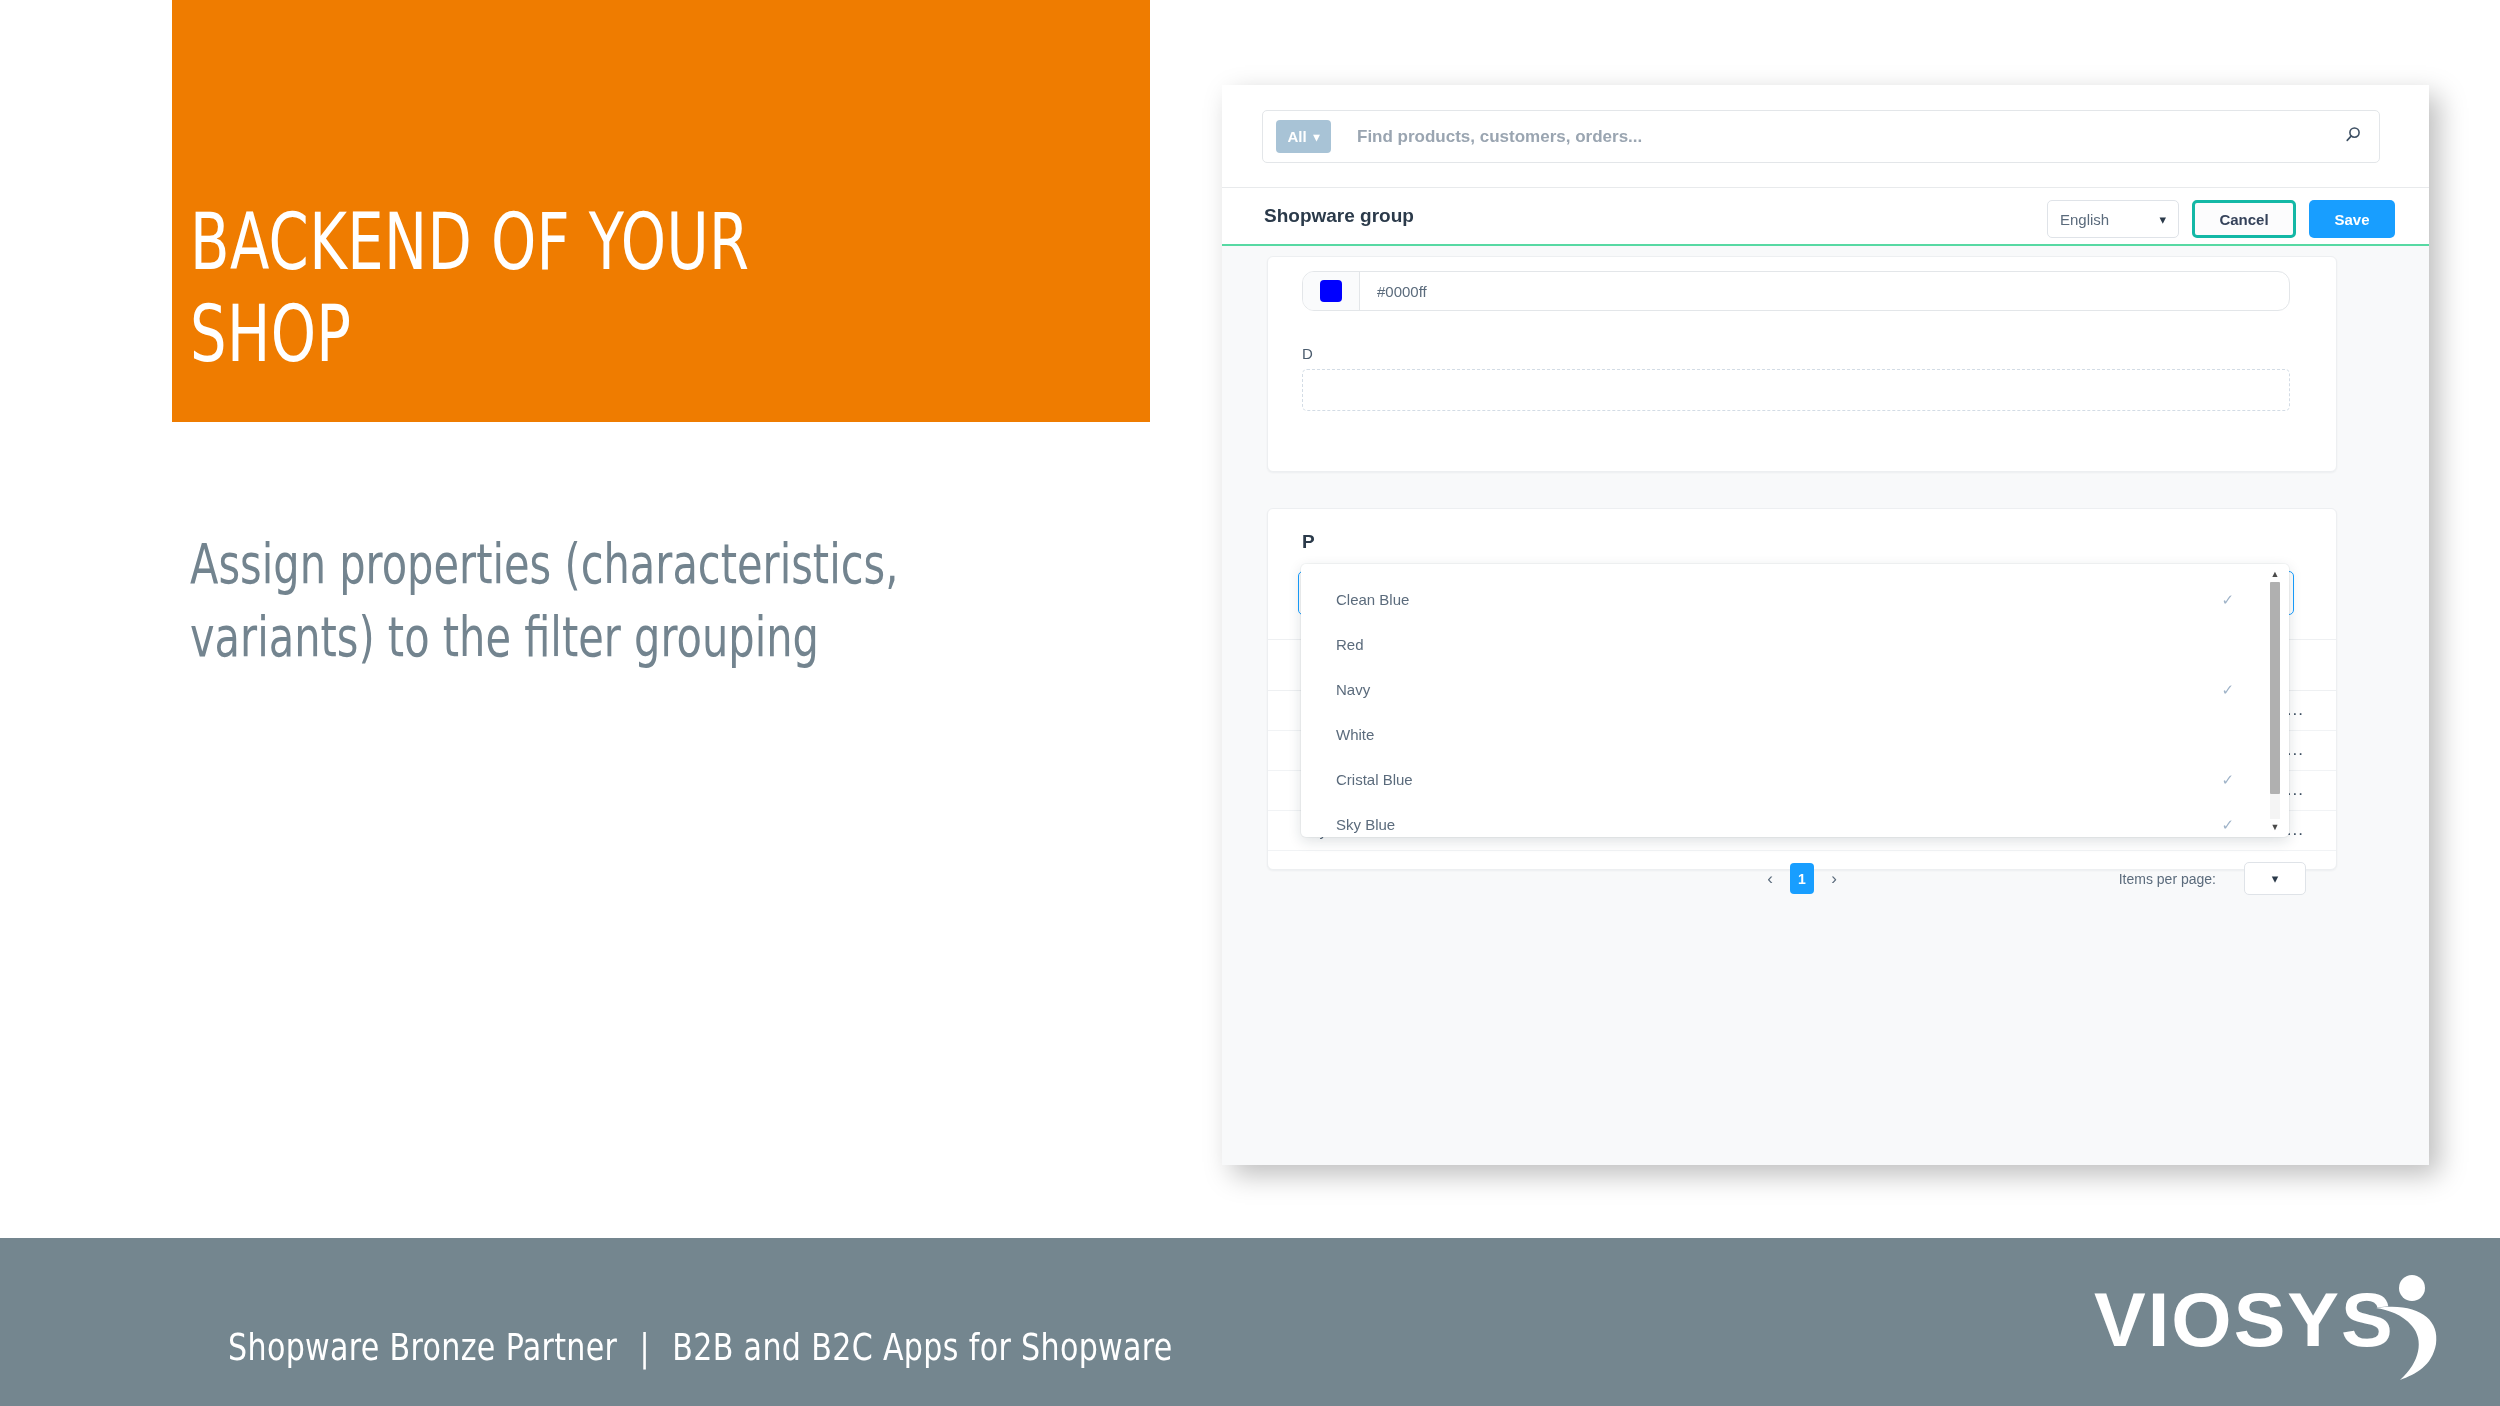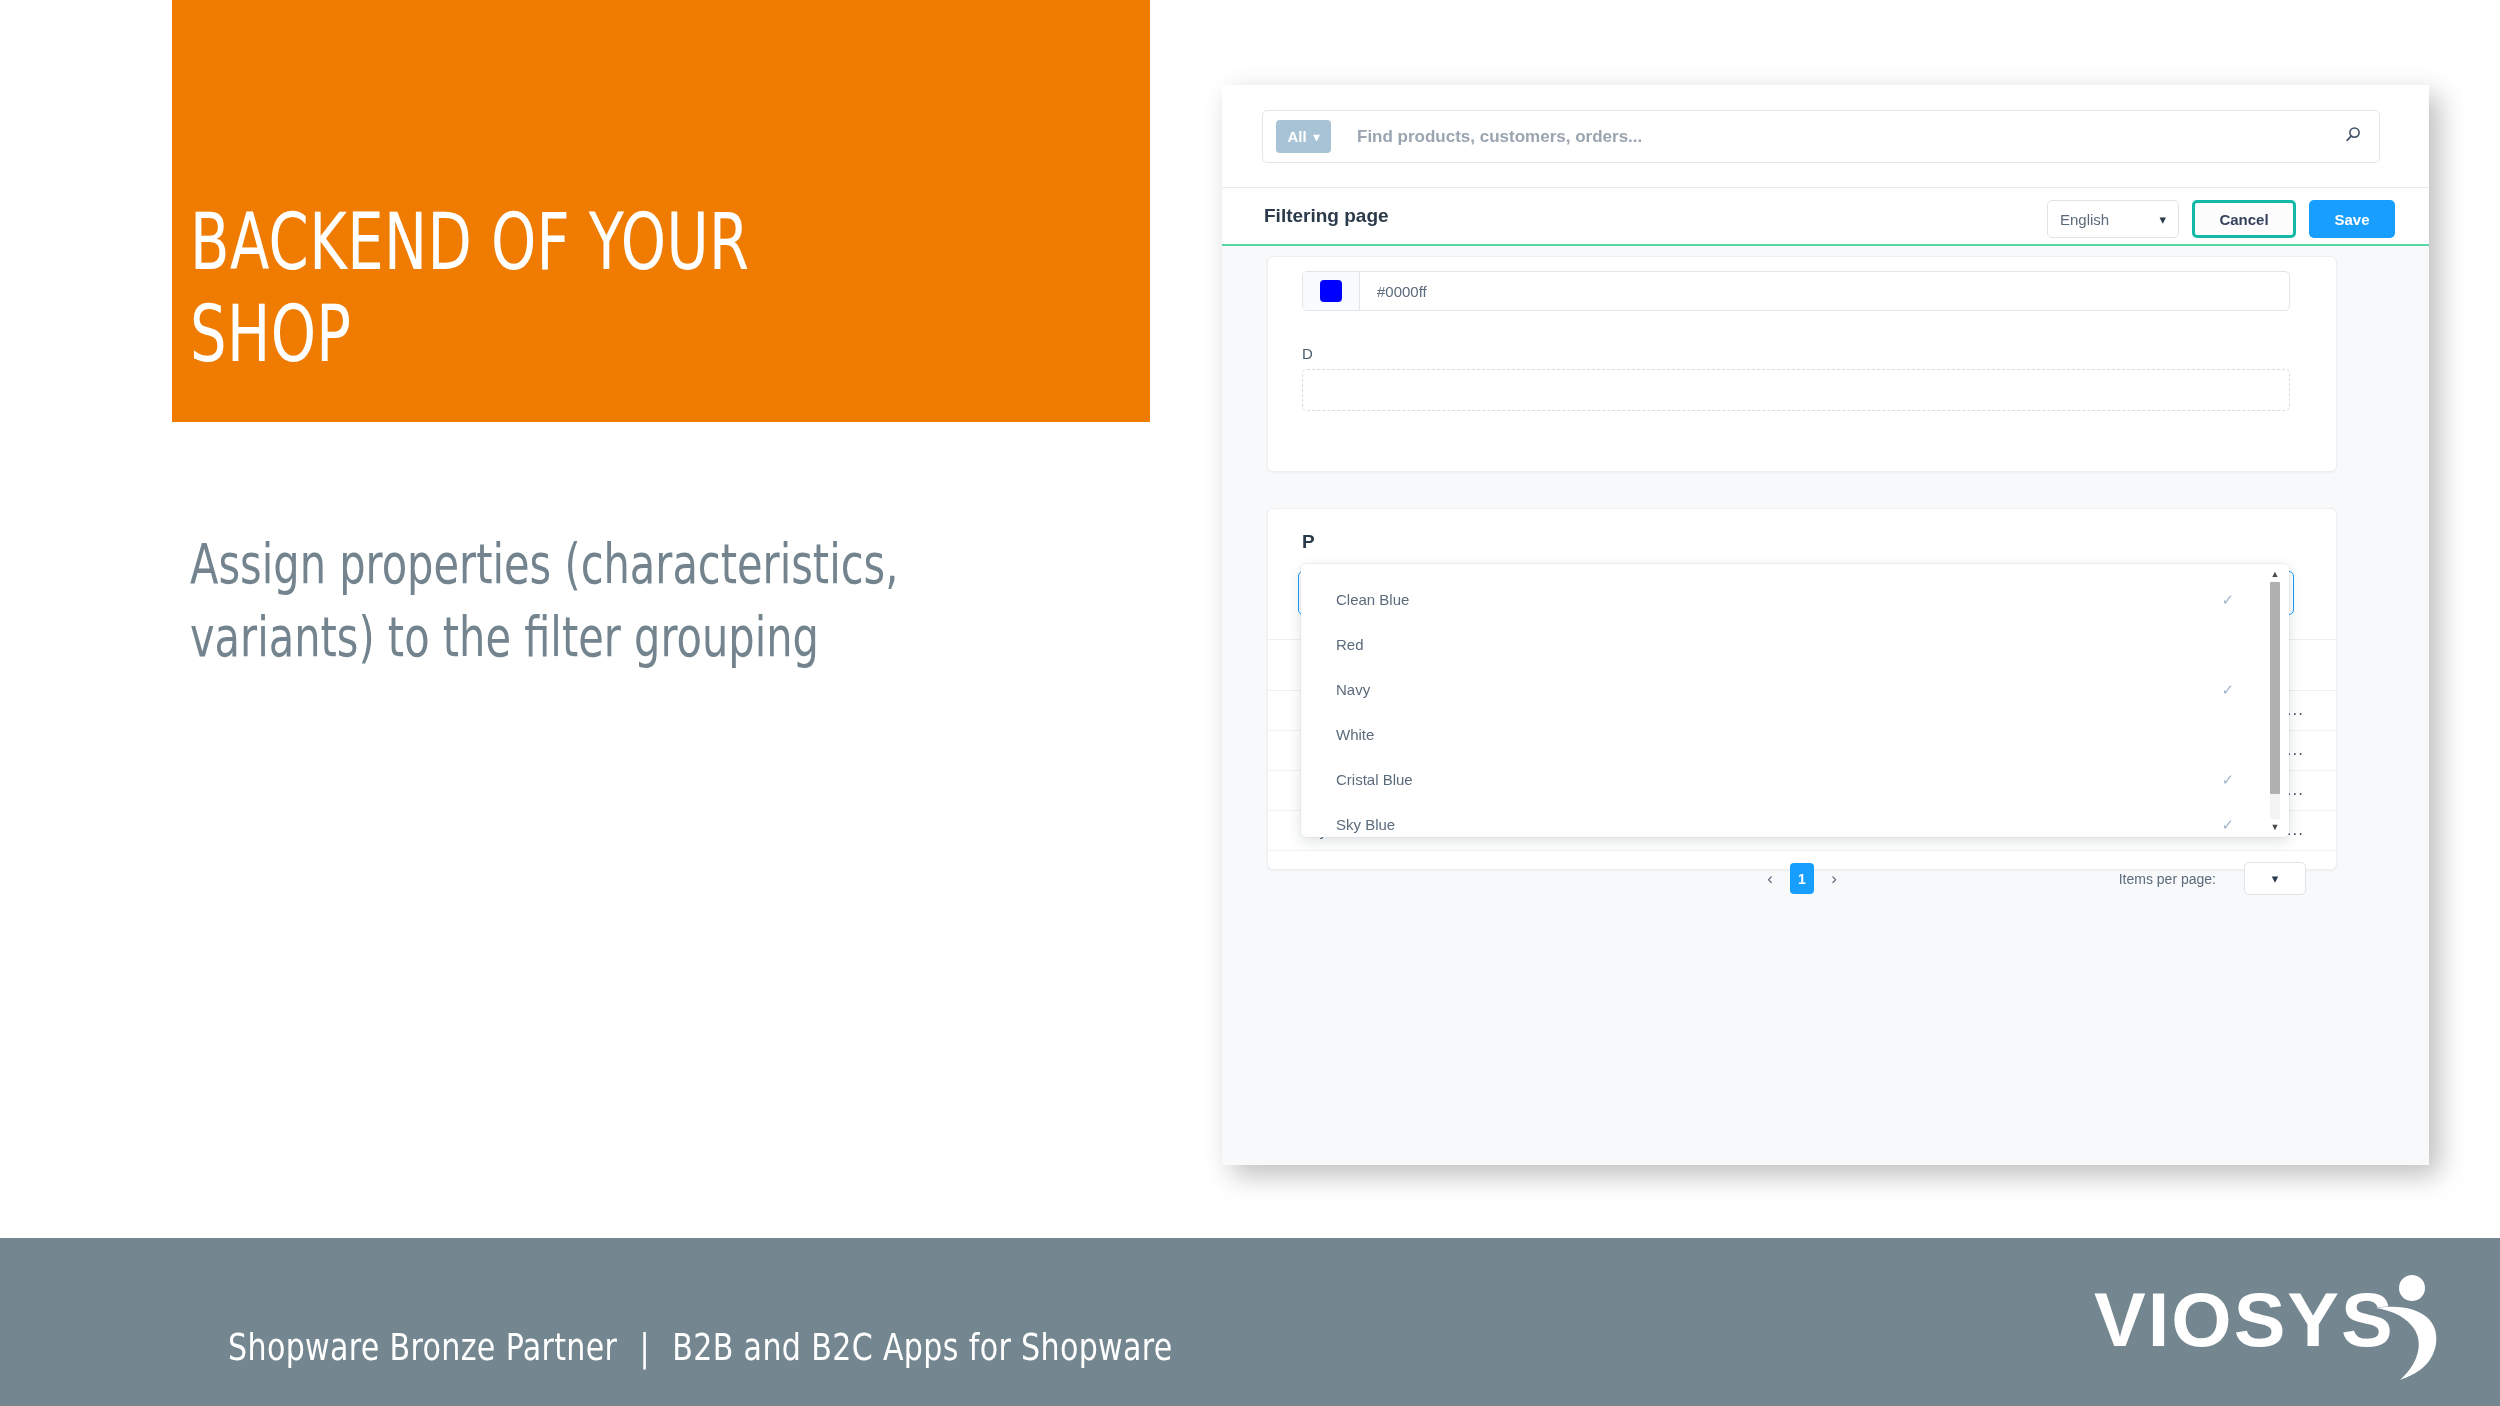--- a/index.html
+++ b/index.html
@@ -145,21 +145,21 @@
 
   .card {
     background:#fff; border:1px solid #edeff1; border-radius:6px;
     box-shadow: 0 1px 2px rgba(24,39,57,0.05);
   }
   .card-a { position:absolute; left:45px; top:10px; width:1070px; height:216px; }
   .color-row {
     position:absolute; left:34px; top:14px;
     width: 988px; height:40px;
     display:flex; align-items:stretch;
-    border:1px solid #e3e6e9; border-radius:5px; overflow:hidden;
+    border:1px solid #e3e6e9; border-radius:12px; overflow:hidden;
   }
   .color-swatch-cell {
     width: 57px; background:#fafbfc; border-right:1px solid #e3e6e9;
     display:flex; align-items:center; justify-content:center;
   }
   .color-swatch { width:22px; height:22px; border-radius:4px; background:#0000ff; }
   .color-val { flex:1; display:flex; align-items:center; padding-left:17px; font-size:15px; color:#5b6b7c; }
 
   .skeleton-label {
     position:absolute; left:34px; top:88px;
@@ -269,21 +269,21 @@
         <span class="search-icon">
           <svg width="20" height="20" viewBox="0 0 20 20" fill="none" stroke="currentColor" stroke-width="1.6">
             <circle cx="11.5" cy="7.6" r="4.6"></circle>
             <line x1="8.1" y1="11.1" x2="4.2" y2="15.4" stroke-linecap="round"></line>
           </svg>
         </span>
       </div>
     </div>
 
     <div class="sw-header">
-      <div class="sw-title">Filtering page</div>
+      <div class="sw-title">Shopware group</div>
       <div class="sw-actions">
         <div class="lang-select">
           <span>English</span>
           <span class="cv">▾</span>
         </div>
         <div class="btn-cancel">Cancel</div>
         <div class="btn-save">Save</div>
       </div>
     </div>
 

